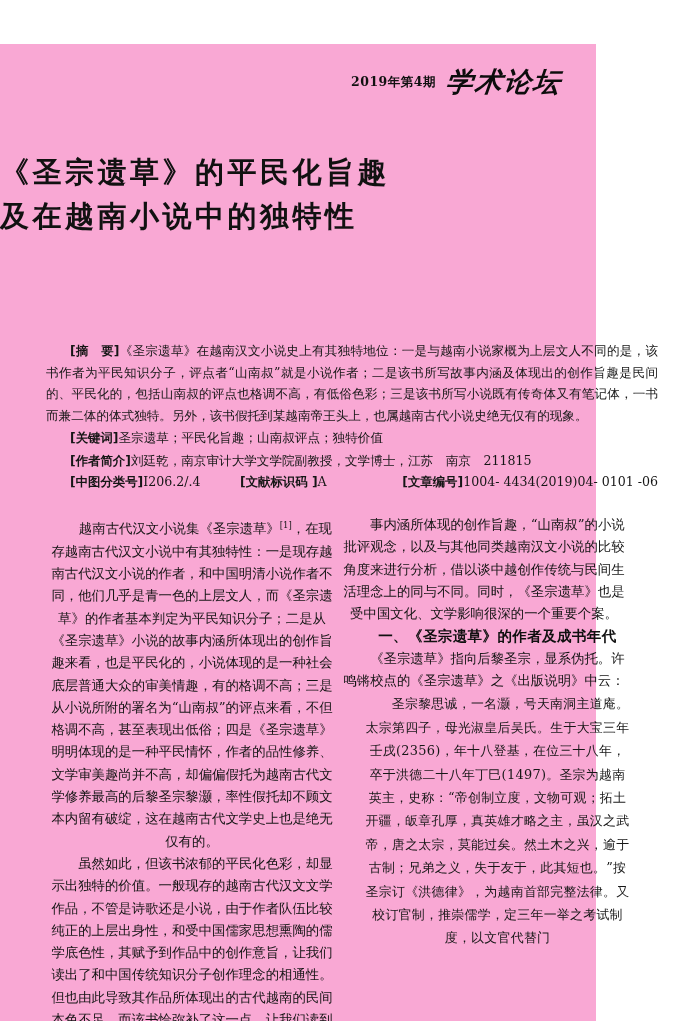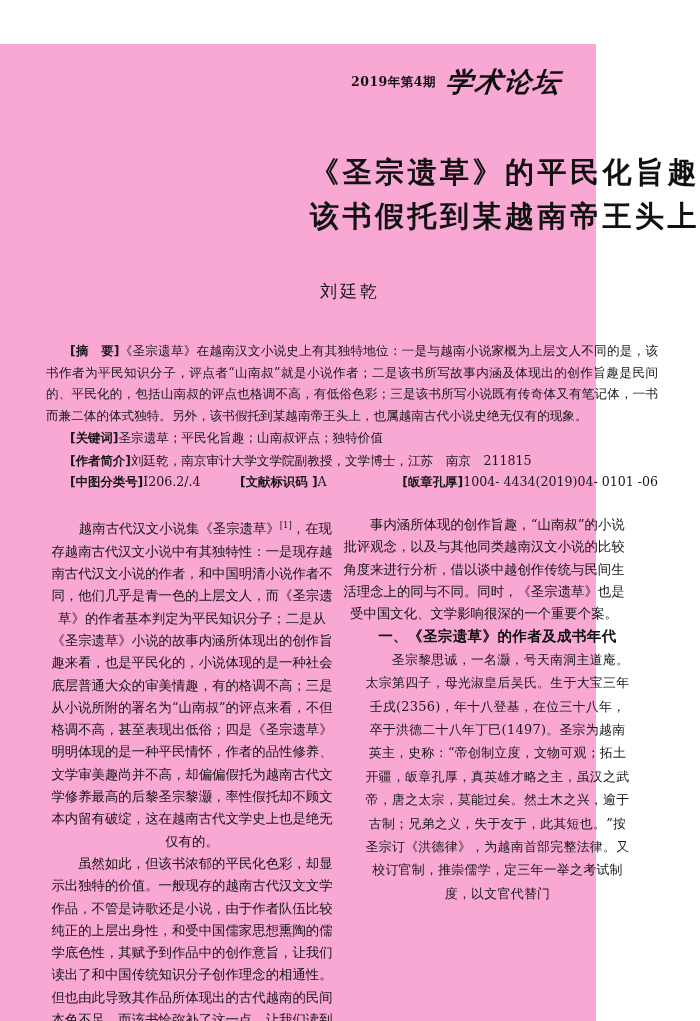--- a/index.html
+++ b/index.html
@@ -54,21 +54,21 @@
     transform: skewX(-6deg);
     line-height: 1;
   }
 
   
   .title-block {
     position: absolute;
     top: 106px;
     left: 0;
     width: 700px;
-    text-align: right;
+    text-align: left;
   }
   .title-line {
     font-family: "DejaVu Sans", sans-serif;
     font-size: 29px;
     font-weight: bold;
     letter-spacing: 3.5px;
     line-height: 44px;
     color: #111;
     white-space: nowrap;
   }
@@ -200,50 +200,50 @@
 
 <div class="page">
 
   <div class="runhead">
     <div class="runhead-issue">2019年第4期</div>
     <div class="runhead-logo">学术论坛</div>
   </div>
 
   <div class="title-block">
     <div class="title-line">《圣宗遗草》的平民化旨趣</div>
-    <div class="title-line">该书假托到某越南帝王头上</div>
-  </div>
-
-  <div class="author">刘廷乾</div>
+    <div class="title-line">及在越南小说中的独特性</div>
+  </div>
+
 
   <div class="meta">
 
     <p class="abstract"><span class="lbl">[摘　要]</span><span>《圣宗遗草》在越南汉文小说史上有其独特地位：一是与越南小说家概为上层文人不同的是，该书作者为平民知识分子，评点者“山南叔”就是小说作者；二是该书所写故事内涵及体现出的创作旨趣是民间的、平民化的，包括山南叔的评点也格调不高，有低俗色彩；三是该书所写小说既有传奇体又有笔记体，一书而兼二体的体式独特。另外，该书假托到某越南帝王头上，也属越南古代小说史绝无仅有的现象。</span></p>
 
     <p class="kw"><span class="lbl">[关键词]</span><span>圣宗遗草；平民化旨趣；山南叔评点；独特价值</span></p>
 
     <p class="bio"><span class="lbl">[作者简介]</span><span>刘廷乾，南京审计大学文学院副教授，文学博士，江苏　南京　211815</span></p>
 
     <p class="clsline">
       <span class="seg1"><span class="lbl">[中图分类号]</span><span>I206.2/.4</span></span>
       <span class="seg2"><span class="lbl">[文献标识码 ]</span><span>A</span></span>
-      <span class="seg3"><span class="lbl">[皈章孔厚]</span><span>1004- 4434(2019)04- 0101 -06</span></span>
+      <span class="seg3"><span class="lbl">[文章编号]</span><span>1004- 4434(2019)04- 0101 -06</span></span>
     </p>
   </div>
 
   <div class="columns">
 
     <div class="col">
       <p><span>越南古代汉文小说集《圣宗遗草》</span><span class="sup">[1]</span><span>，在现存越南古代汉文小说中有其独特性：一是现存越南古代汉文小说的作者，和中国明清小说作者不同，他们几乎是青一色的上层文人，而《圣宗遗草》的作者基本判定为平民知识分子；二是从《圣宗遗草》小说的故事内涵所体现出的创作旨趣来看，也是平民化的，小说体现的是一种社会底层普通大众的审美情趣，有的格调不高；三是从小说所附的署名为“山南叔”的评点来看，不但格调不高，甚至表现出低俗；四是《圣宗遗草》明明体现的是一种平民情怀，作者的品性修养、文学审美趣尚并不高，却偏偏假托为越南古代文学修养最高的后黎圣宗黎灏，率性假托却不顾文本内留有破绽，这在越南古代文学史上也是绝无仅有的。</span></p>
       <p>虽然如此，但该书浓郁的平民化色彩，却显示出独特的价值。一般现存的越南古代汉文文学作品，不管是诗歌还是小说，由于作者队伍比较纯正的上层出身性，和受中国儒家思想熏陶的儒学底色性，其赋予到作品中的创作意旨，让我们读出了和中国传统知识分子创作理念的相通性。但也由此导致其作品所体现出的古代越南的民间本色不足，而该书恰弥补了这一点，让我们读到了小说写作时代的越南民间的价值取向、审美趣尚以及生活本相，因而它的独特价值不应忽视。本文主要从小说的故</p>
     </div>
 
     <div class="col">
       <p>事内涵所体现的创作旨趣，“山南叔”的小说批评观念，以及与其他同类越南汉文小说的比较角度来进行分析，借以谈中越创作传统与民间生活理念上的同与不同。同时，《圣宗遗草》也是受中国文化、文学影响很深的一个重要个案。</p>
       <p class="section-head">一、《圣宗遗草》的作者及成书年代</p>
+      <p>《圣宗遗草》指向后黎圣宗，显系伪托。许鸣锵校点的《圣宗遗草》之《出版说明》中云：</p>
       <p class="quote">
           <span class="q-first">圣宗黎思诚，一名灏，号天南洞主道庵。太宗第四子，母光淑皇后吴氏。生于大宝三年壬戌(2356)，年十八登基，在位三十八年，卒于洪德二十八年丁巳(1497)。圣宗为越南英主，史称：“帝创制立度，文物可观；拓土开疆，皈章孔厚，真英雄才略之主，虽汉之武帝，唐之太宗，莫能过矣。然土木之兴，逾于古制；兄弟之义，失于友于，此其短也。”按圣宗订《洪德律》，为越南首部完整法律。又校订官制，推崇儒学，定三年一举之考试制度，以文官代替门</span>
         </p>
     </div>
 
   </div>
 
   <div class="folio">101</div>
 
 </div>

